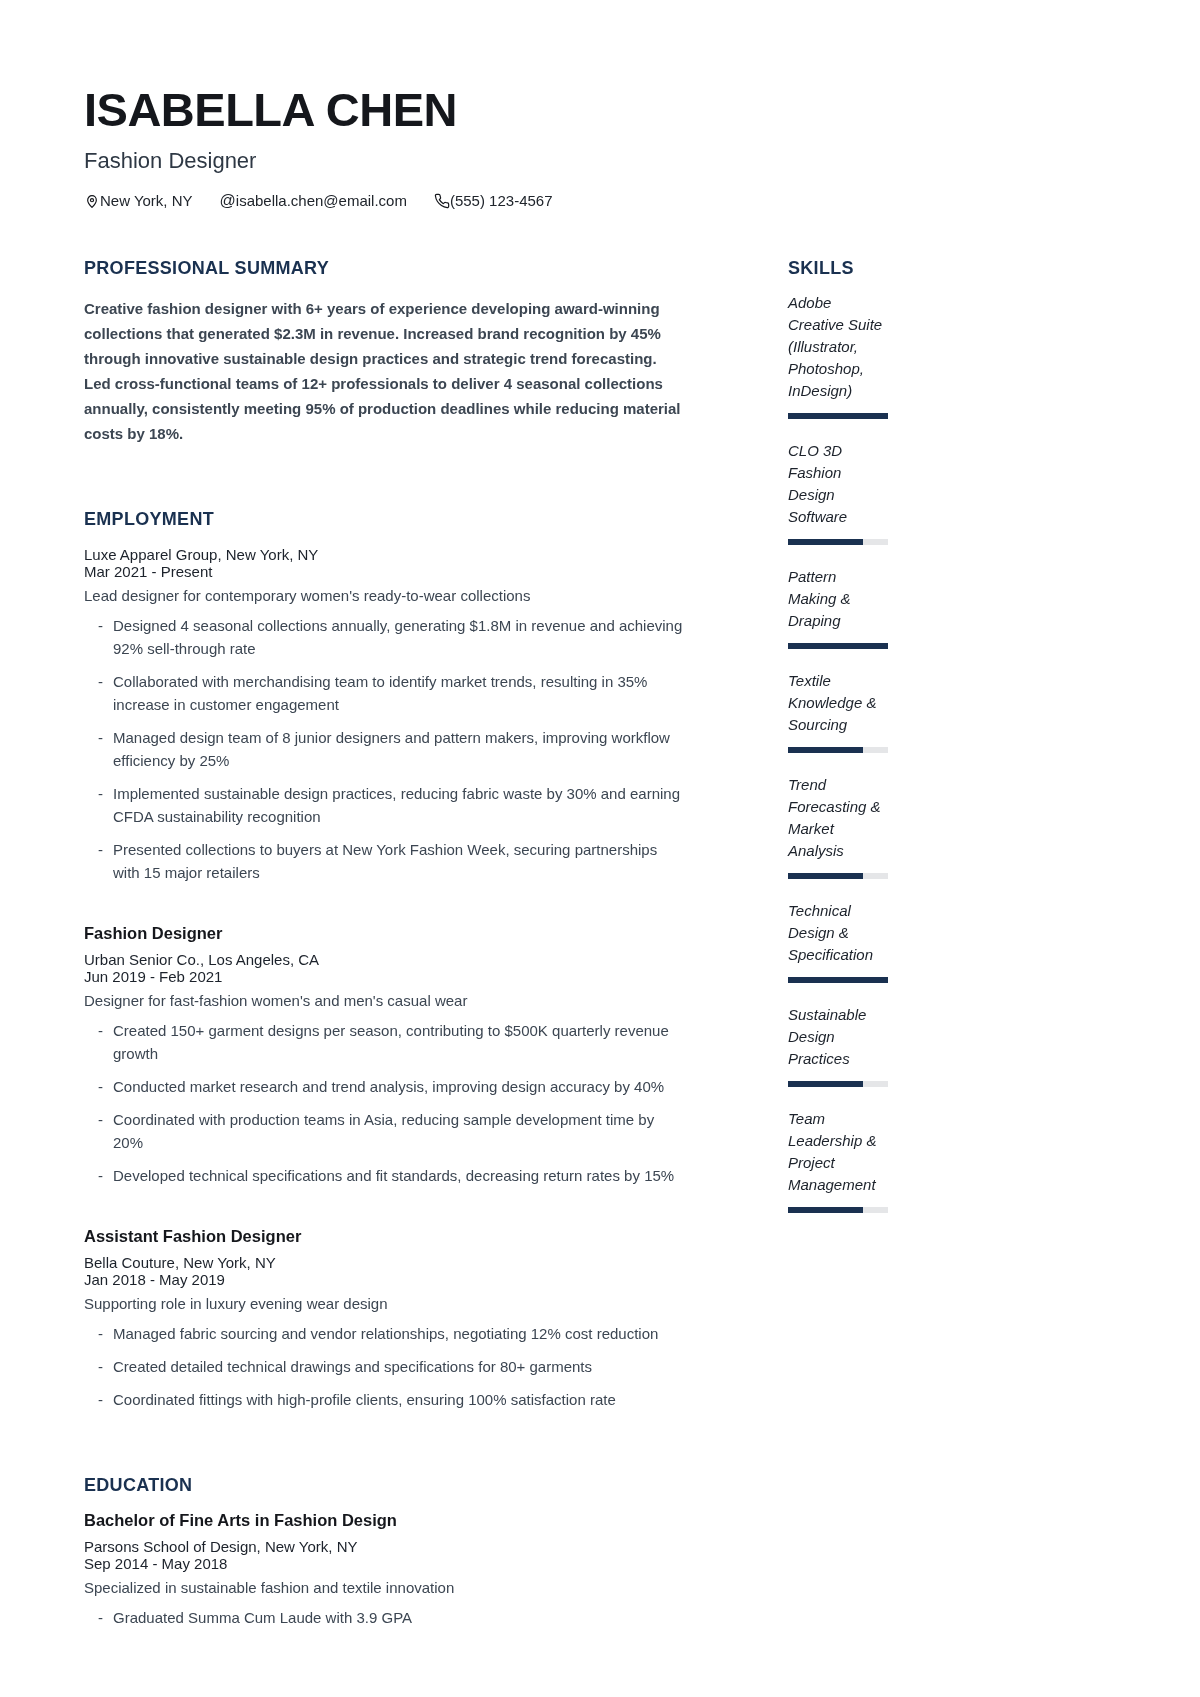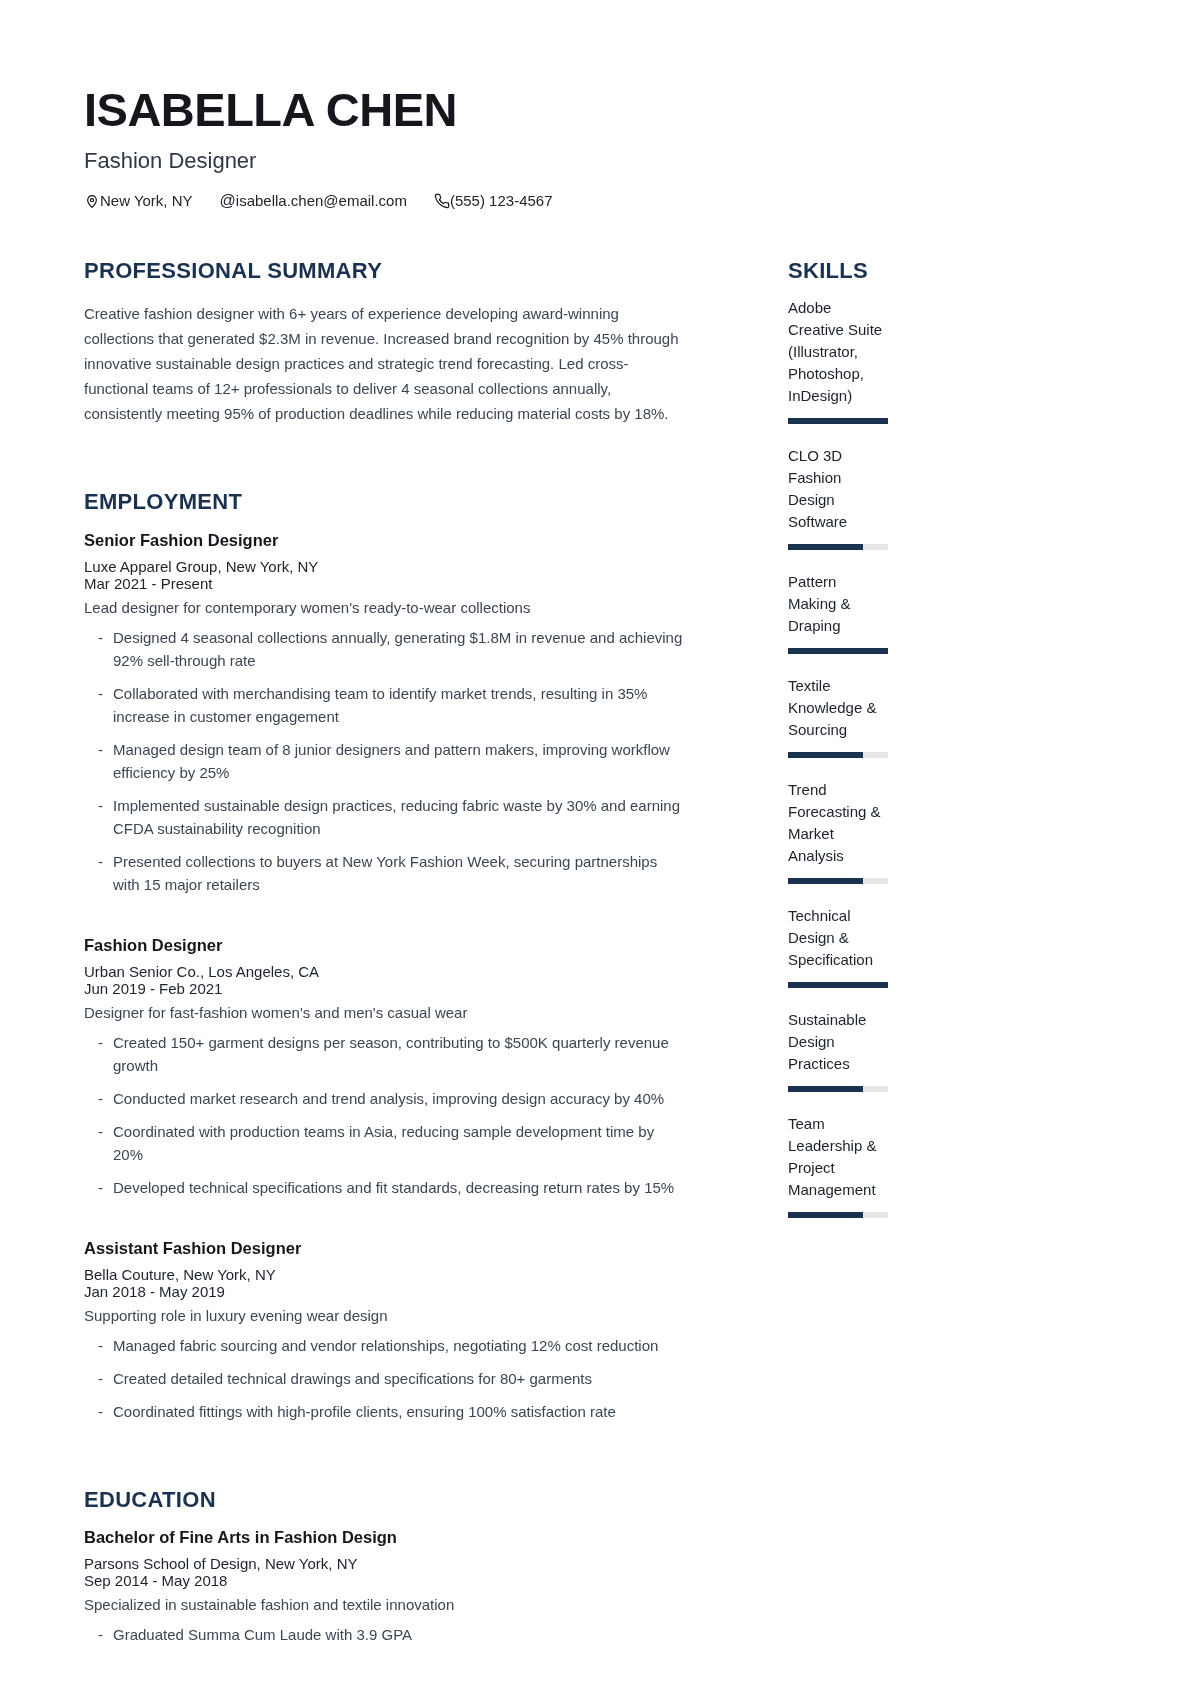--- a/index.html
+++ b/index.html
@@ -24,41 +24,41 @@
   .contact{margin-top:18px;display:flex;align-items:center;gap:27px;font-size:15px;color:#20252c;}
   .citem{display:inline-flex;align-items:center;}
   .citem svg{display:block;flex:0 0 auto;}
   .at-glyph{font-size:16px;font-weight:400;line-height:1;}
 
   
   .cols{display:flex;gap:104px;margin-top:49px;}
   .col-left{flex:0 0 600px;width:600px;}
   .col-right{flex:1;min-width:0;}
 
-  h2.sec-h{margin:0;font-size:22px;font-weight:700;letter-spacing:.3px;color:var(--accent-navy);}
-
-  
-  .summary-text{margin:17px 0 0 0;font-size:15px;line-height:25px;color:var(--text-body);}
+  h2.sec-h{margin:0;font-size:18px;font-weight:700;letter-spacing:.3px;color:var(--accent-navy);}
+
+  
+  .summary-text{margin:17px 0 0 0;font-size:15px;line-height:25px;color:var(--text-body);font-weight:bold;}
 
   
   .sec-employment{margin-top:63px;}
   .sec-education{margin-top:64px;}
   .job{margin-top:40px;}
   .job.first{margin-top:16px;}
   .edu-entry{margin-top:15px;}
   .jtitle{margin:0;font-size:16.5px;font-weight:700;color:var(--text-primary);}
   .crow{display:flex;justify-content:space-between;align-items:baseline;margin-top:8px;font-size:15px;color:var(--text-strong);flex-direction:column;}
   .crow .dates{white-space:nowrap;}
   .jdesc{margin-top:7px;font-size:15px;color:var(--text-body);}
   ul.bullets{list-style:none;margin:4px 0 0 0;padding:0;}
   li.bullet{position:relative;margin-top:10px;padding-left:29px;font-size:15px;line-height:23px;color:var(--text-body);}
   li.bullet::before{content:"-";position:absolute;left:14px;top:0;color:var(--text-body);}
 
   
-  .skill{margin-top:21px;}
+  .skill{margin-top:21px;font-style:italic;}
   .skill.first{margin-top:13px;}
   .sname{font-size:15px;line-height:22px;color:var(--text-strong);}
   .track{margin-top:11px;height:6px;background:var(--bar-track);}
   .fill{height:100%;background:var(--accent-navy);width:0;}
 </style>
 </head>
 <body>
 
 <div class="page">
 
@@ -92,21 +92,20 @@
 
       <section>
         <h2 class="sec-h">PROFESSIONAL SUMMARY</h2>
         <p class="summary-text">Creative fashion designer with 6+ years of experience developing award-winning collections that generated $2.3M in revenue. Increased brand recognition by 45% through innovative sustainable design practices and strategic trend forecasting. Led cross-functional teams of 12+ professionals to deliver 4 seasonal collections annually, consistently meeting 95% of production deadlines while reducing material costs by 18%.</p>
       </section>
 
       <section class="sec-employment">
         <h2 class="sec-h">EMPLOYMENT</h2>
 
         <article class="job first">
-          <h3 class="jtitle">Senior Fashion Designer</h3>
           <div class="crow">
             <span class="company">Luxe Apparel Group, New York, NY</span>
             <span class="dates">Mar 2021 - Present</span>
           </div>
           <div class="jdesc">Lead designer for contemporary women's ready-to-wear collections</div>
           <ul class="bullets">
             <li class="bullet">Designed 4 seasonal collections annually, generating $1.8M in revenue and achieving 92% sell-through rate</li>
             <li class="bullet">Collaborated with merchandising team to identify market trends, resulting in 35% increase in customer engagement</li>
             <li class="bullet">Managed design team of 8 junior designers and pattern makers, improving workflow efficiency by 25%</li>
             <li class="bullet">Implemented sustainable design practices, reducing fabric waste by 30% and earning CFDA sustainability recognition</li>

